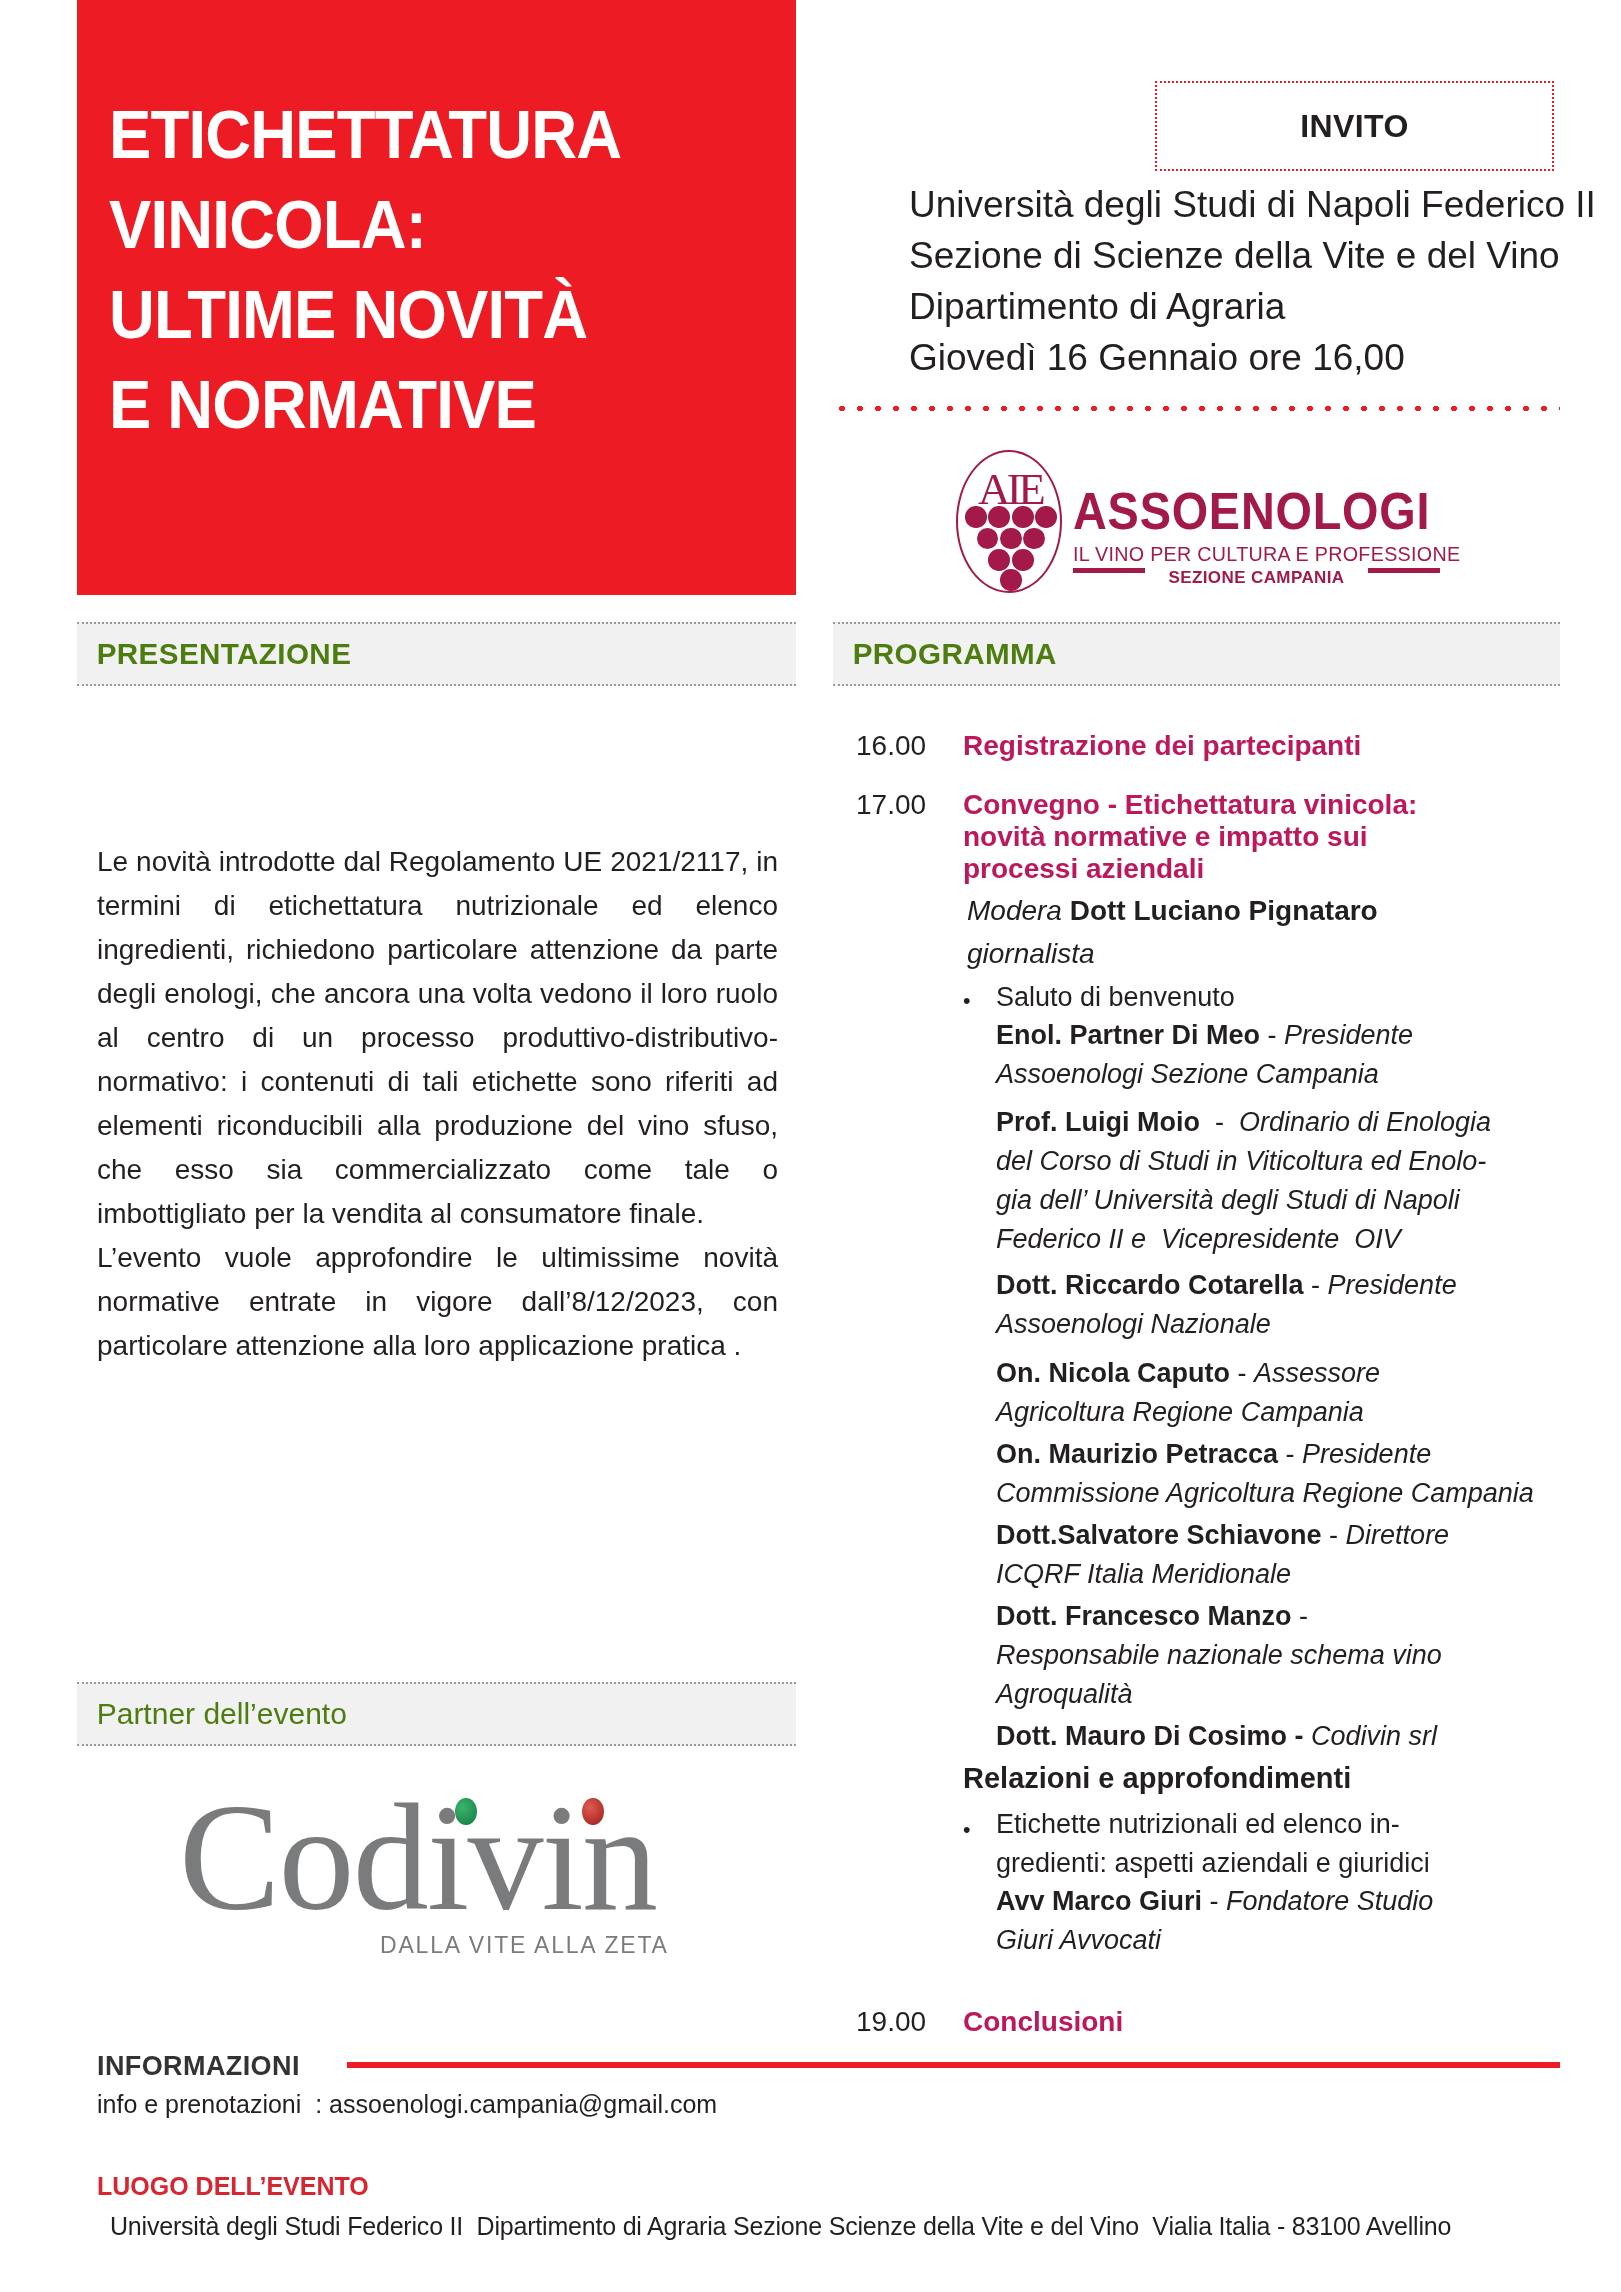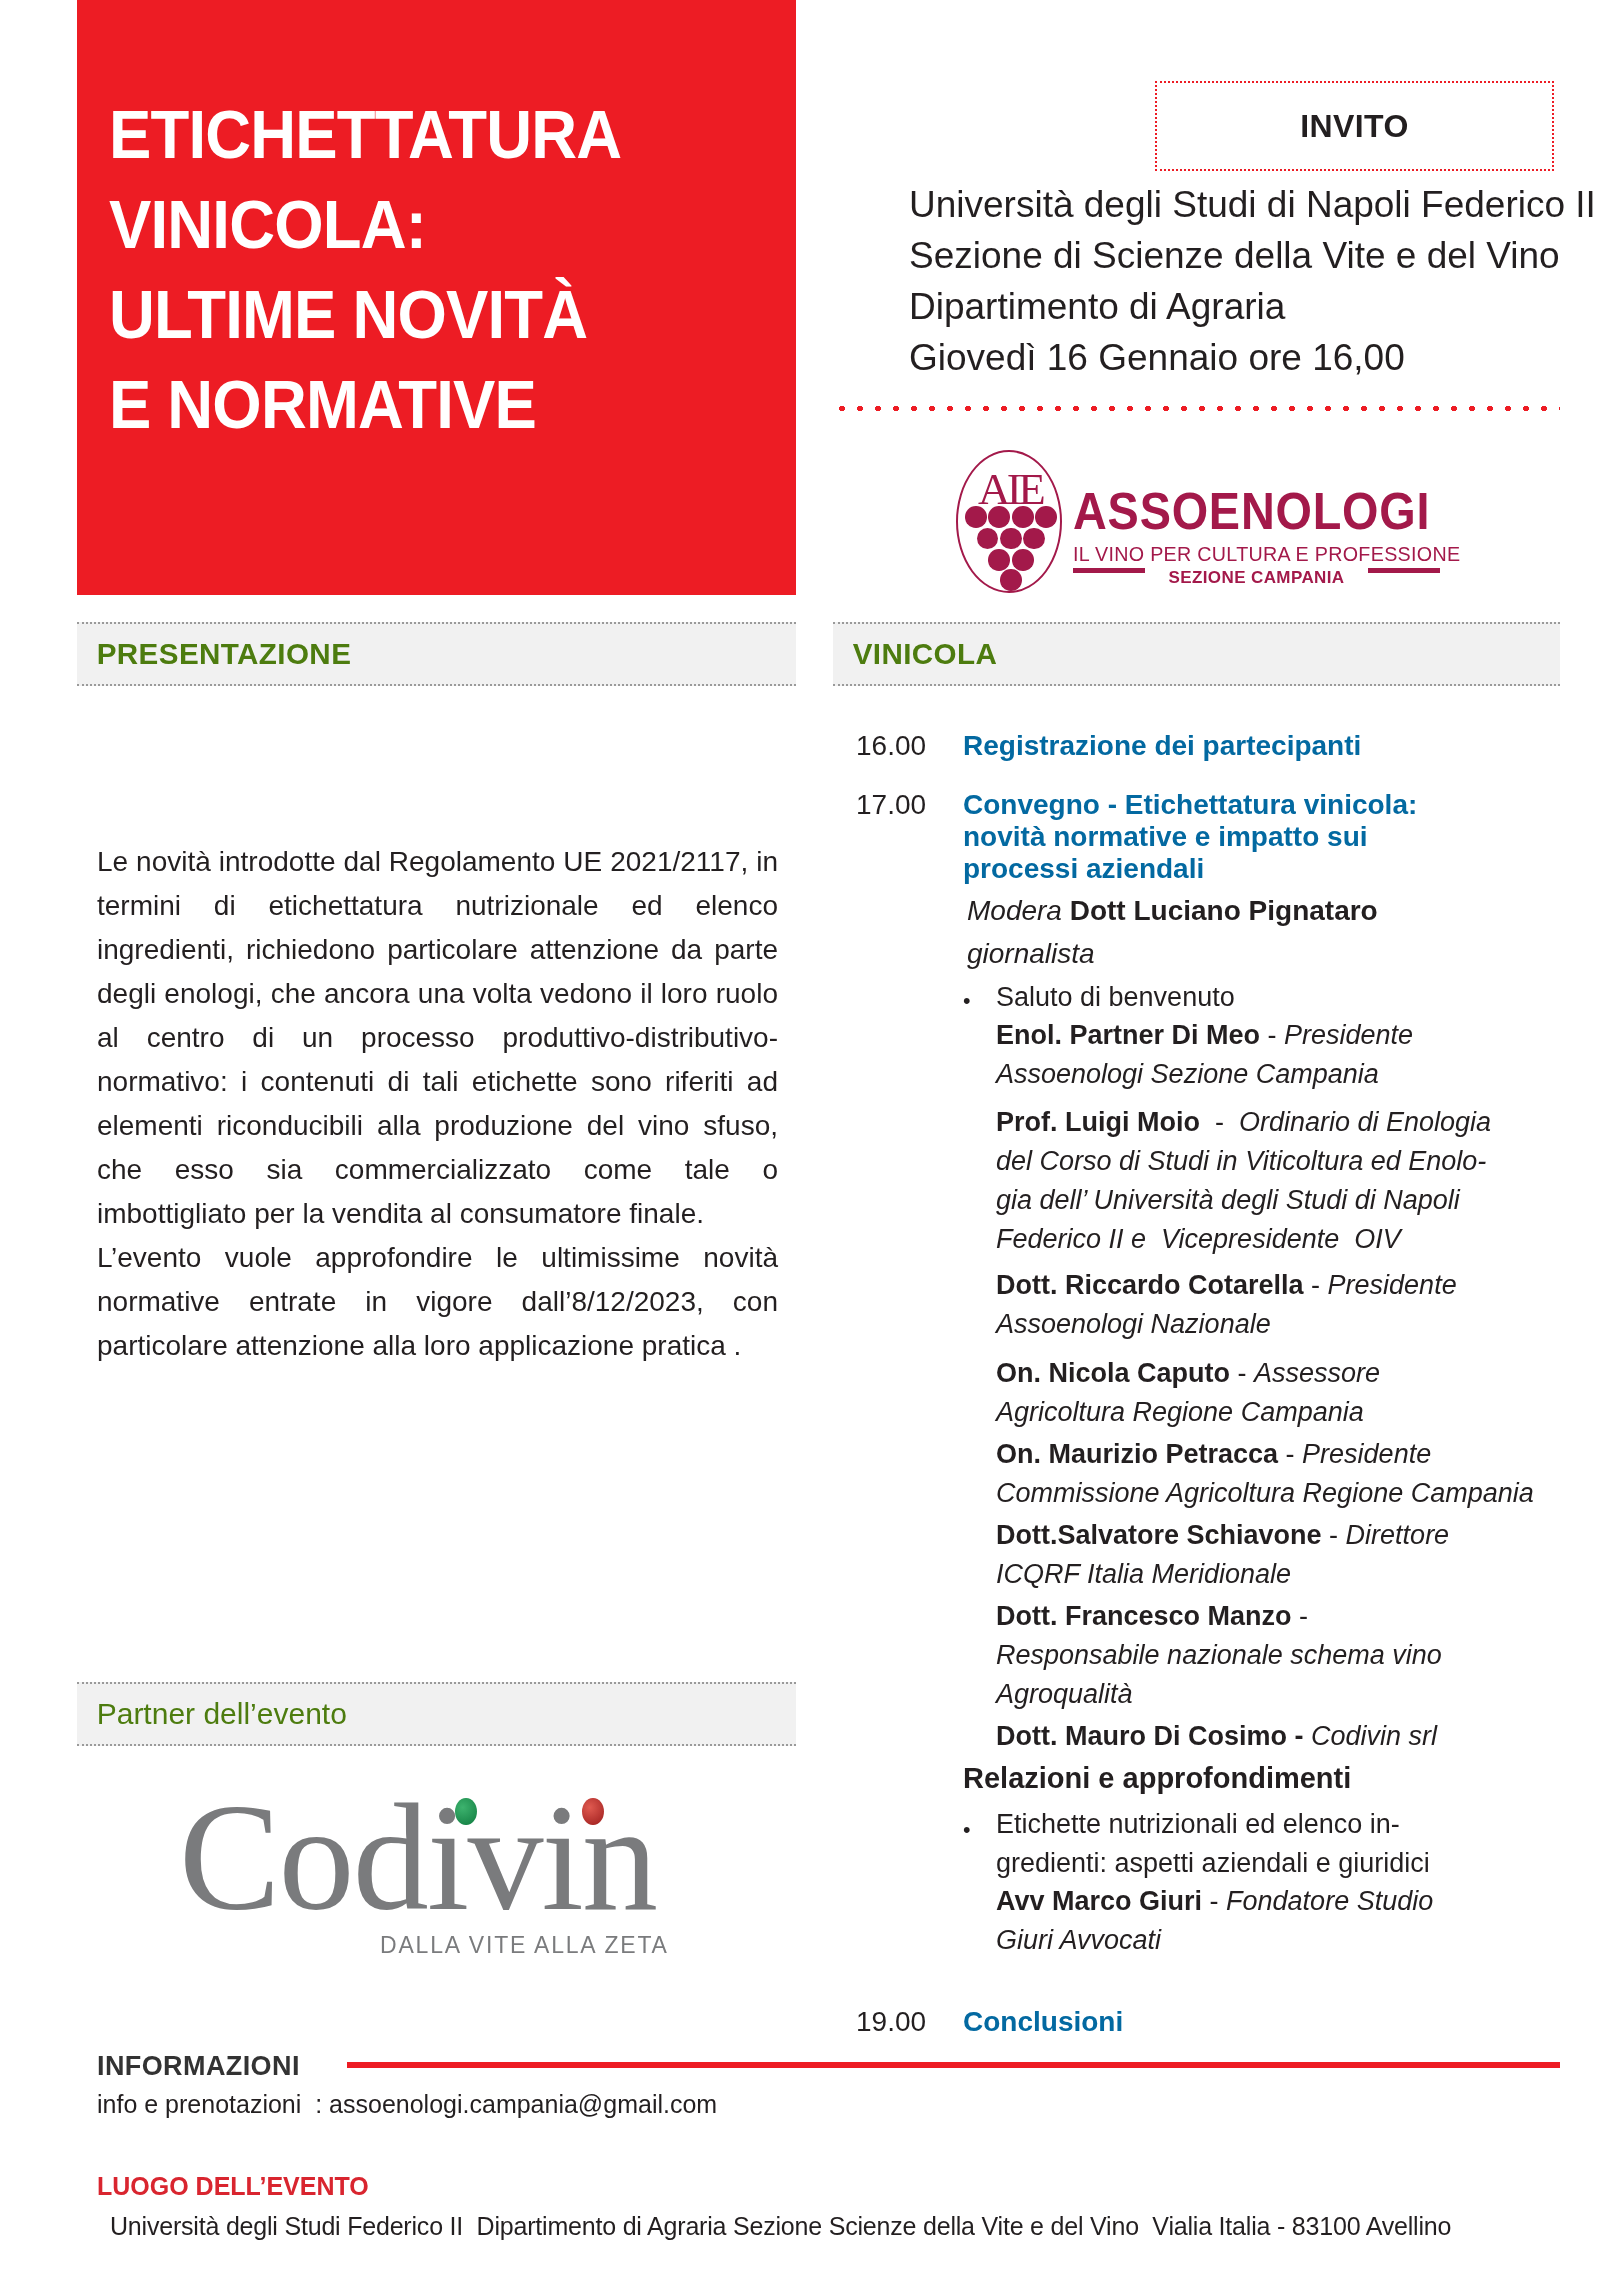--- a/index.html
+++ b/index.html
@@ -95,21 +95,21 @@
     .codivin-dot.green { left: 285px; top: 16px; background: radial-gradient(circle at 35% 35%, #3db36e, #0f7a3f); }
     .codivin-dot.red { left: 412px; top: 16px; background: radial-gradient(circle at 35% 35%, #e05a50, #9b1b1b); }
     .codivin-tag {
       position: absolute; left: 210px; top: 150px; font-size: 23px; color: #7a7b7d; letter-spacing: 1.8px; white-space: nowrap;
     }
 
     
     .prog { position: absolute; left: 856px; top: 716px; width: 761px; }
     .prog-row { position: absolute; left: 0; width: 761px; }
     .prog-time { position: absolute; left: 0; top: 0; font-size: 28px; color: #231f20; }
-    .prog-title { position: absolute; left: 107px; top: 0; width: 466px; font-size: 28px; font-weight: 700; line-height: 32px; color: #0369a1; }
+    .prog-title { position: absolute; left: 107px; top: 0; width: 466px; font-size: 28px; font-weight: 700; line-height: 32px; color: #be185d; }
 
     .moderator { position: absolute; left: 111px; font-size: 28px; line-height: 32px; }
     .italic { font-style: italic; }
     .bold { font-weight: 700; }
 
     .bullet { position: absolute; left: 107px; font-size: 21.5px; }
     .speaker { position: absolute; left: 140px; width: 582px; font-size: 27px; line-height: 39px; color: #231f20; }
     .plain { font-size: 27px; }
 
     .relaz-title { position: absolute; left: 107px; font-size: 29px; font-weight: 700; }
@@ -184,21 +184,21 @@
 </div>
 
 <div class="codivin">
   <div class="codivin-word">Codivin</div>
   <span class="codivin-dot green"></span>
   <span class="codivin-dot red"></span>
   <div class="codivin-tag">DALLA VITE ALLA ZETA</div>
 </div>
 
 <div class="section-head" id="programma-head">
-  <span class="lbl">VINICOLA</span>
+  <span class="lbl">PROGRAMMA</span>
 </div>
 
 <div class="prog">
 
   <div class="prog-row" style="top:14.3px">
     <span class="prog-time">16.00</span>
     <span class="prog-title">Registrazione dei partecipanti</span>
   </div>
 
   <div class="prog-row" style="top:73px">

